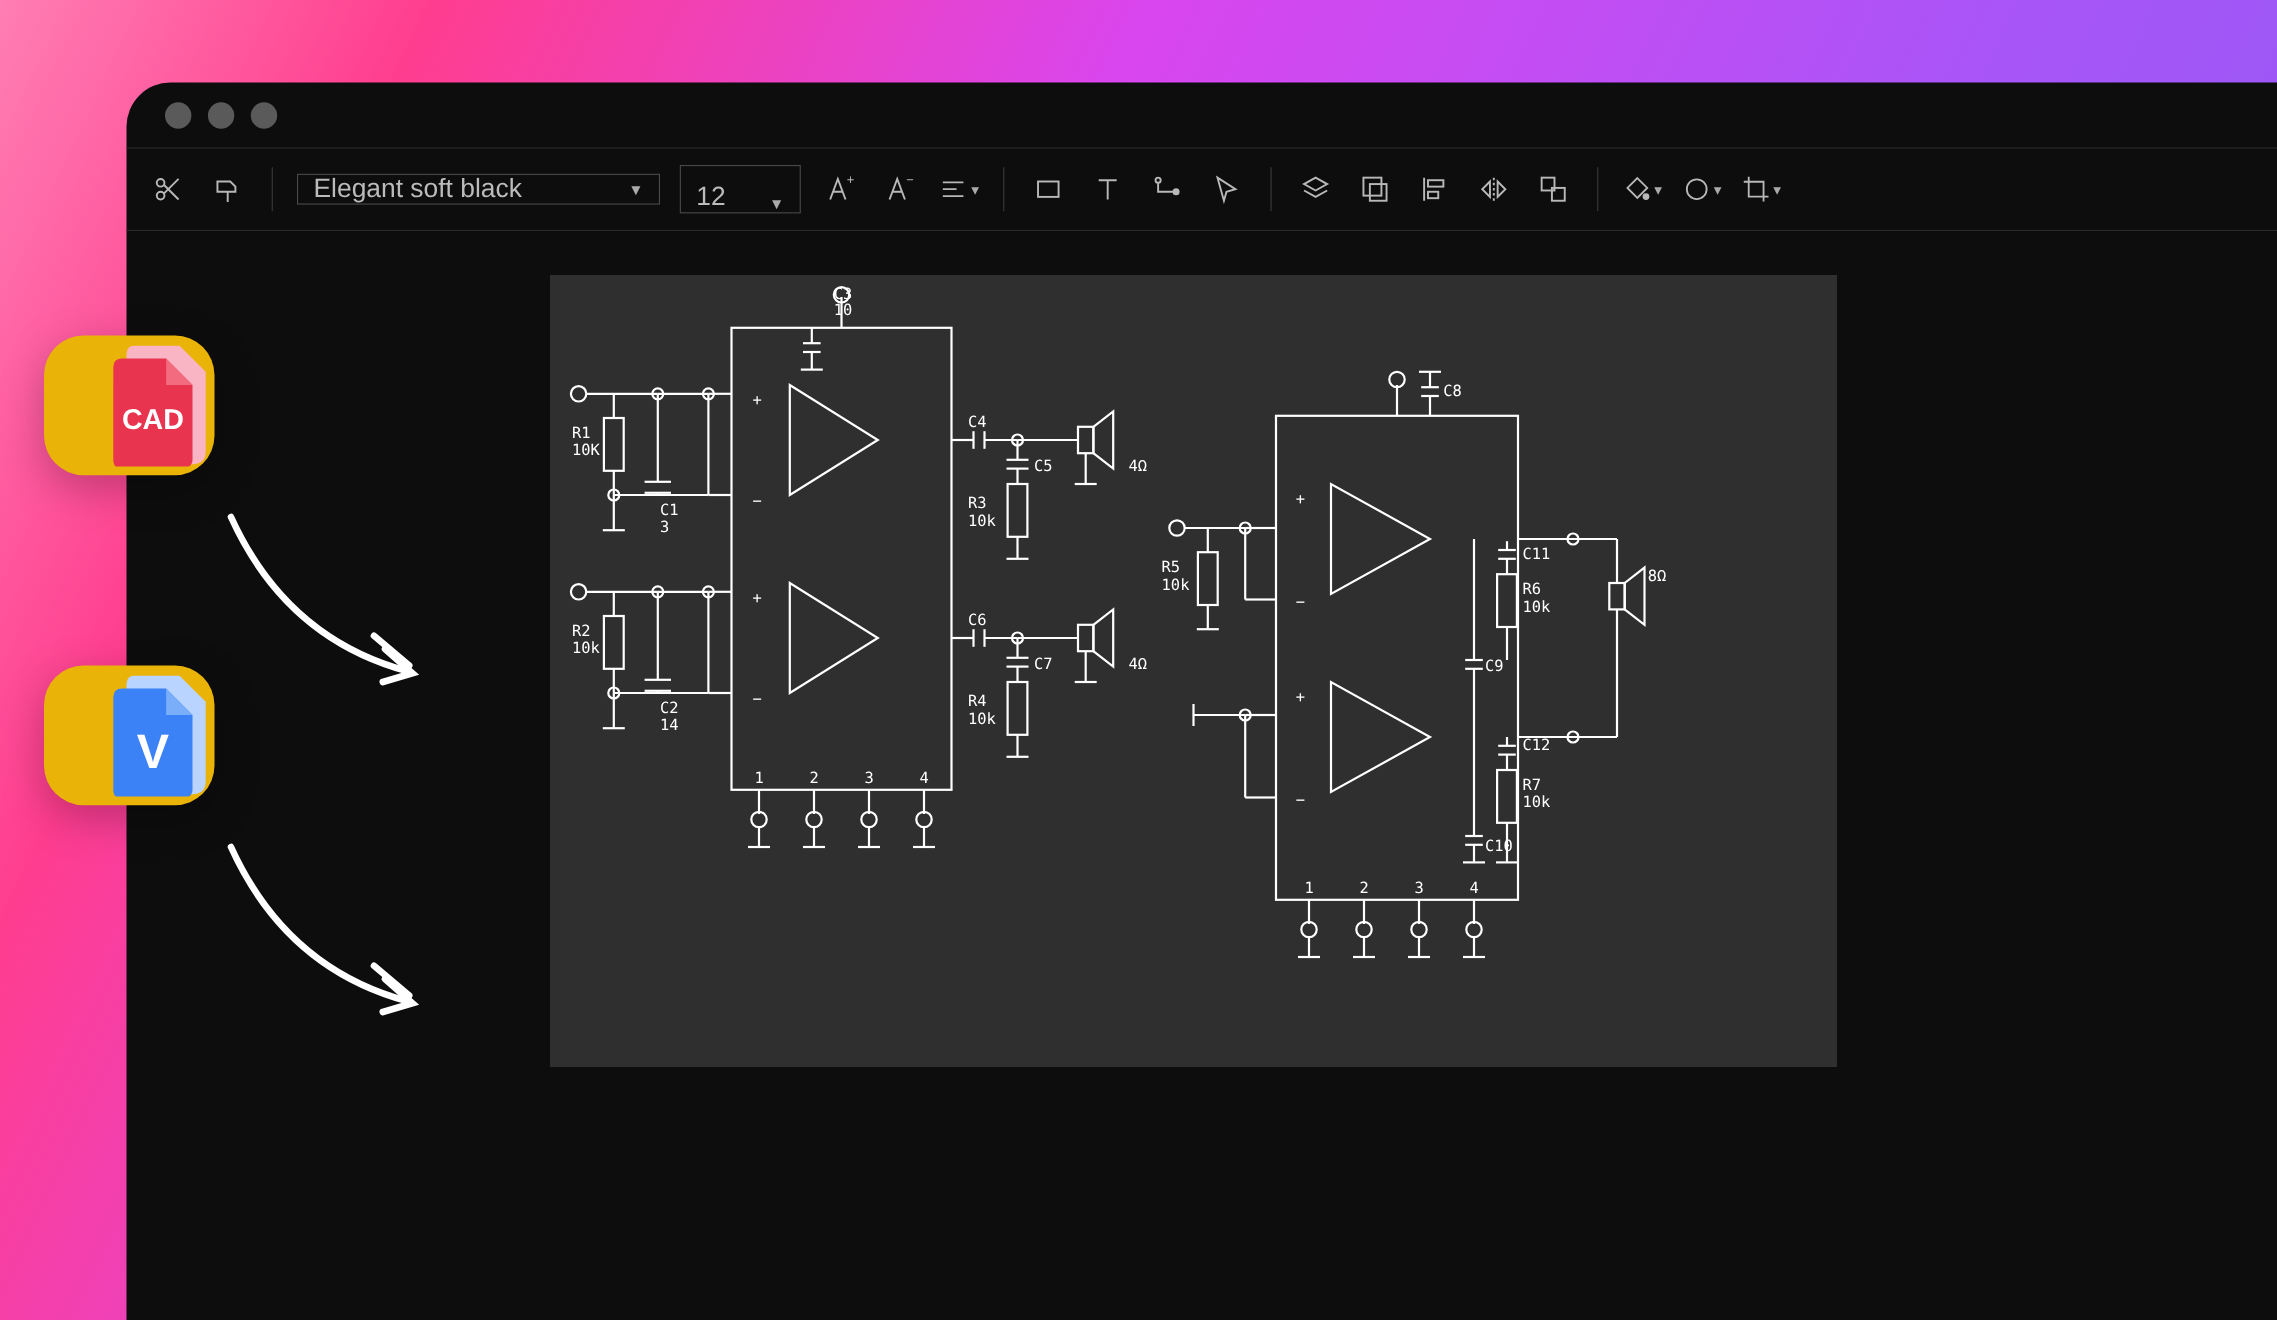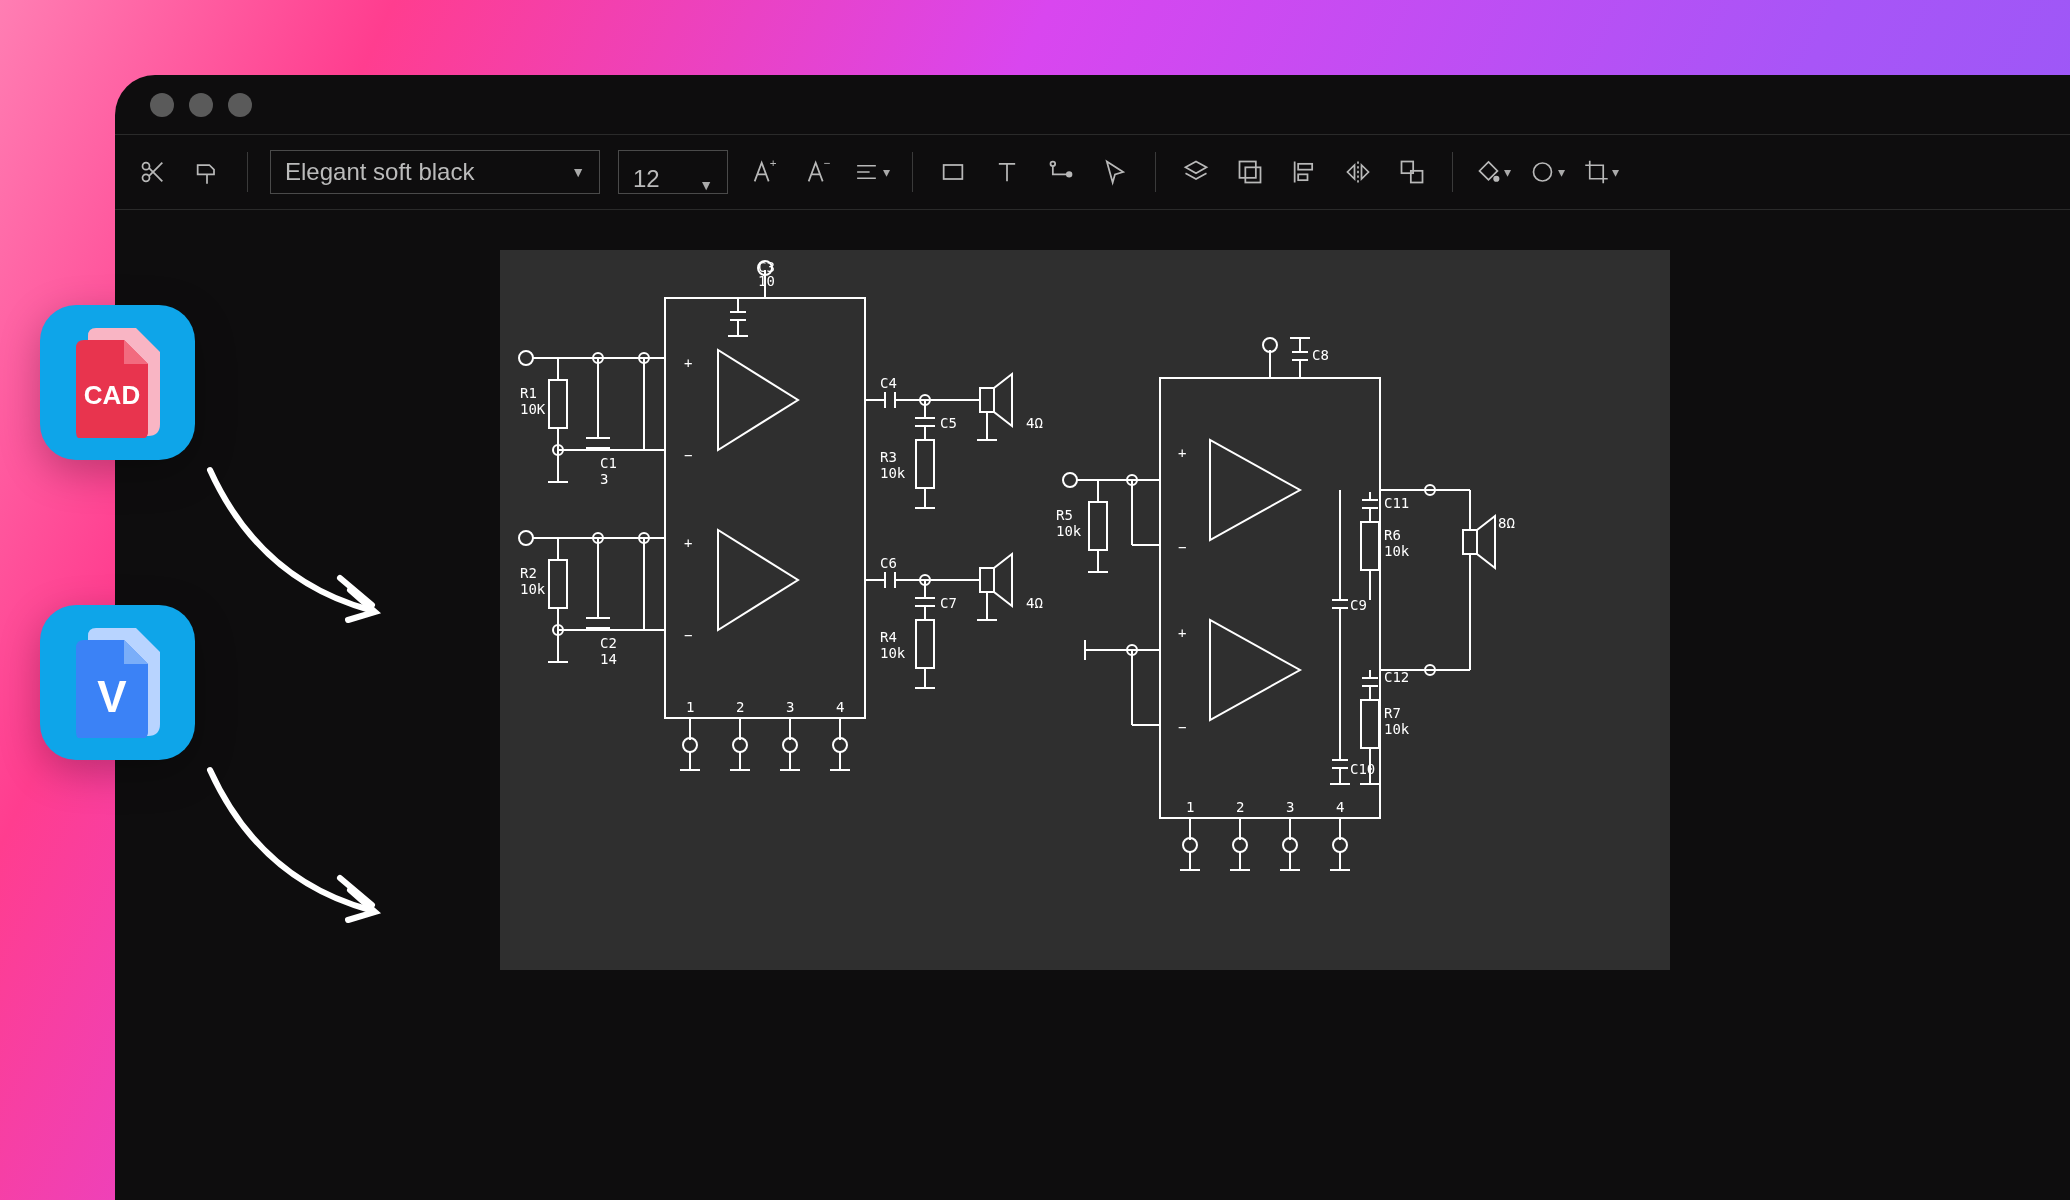--- a/index.html
+++ b/index.html
@@ -56,21 +56,21 @@
 .divider {
   width: 1px;
   height: 40px;
   background: #3a3a3a;
   margin: 0 4px;
 }
 .font-select {
   display: flex;
   align-items: center;
   border: 1px solid #4a4a4a;
-  height: 44px;
+  height: 28px;
   width: 330px;
   padding: 0 14px;
   color: #bbb;
   font-size: 24px;
   justify-content: space-between;
   cursor: pointer;
 }
 .size-select {
   display: flex;
   align-items: flex-end;
@@ -105,27 +105,27 @@
   stroke: #fff;
   fill: none;
   stroke-width: 2;
 }
 .node { fill: #fff; stroke: none; }
 .node-open { fill: #2f2f2f; stroke: #fff; }
 
 .file-icon {
   position: absolute;
   width: 155px;
-  height: 155px;
-  background: #0ea5e9;
+  height: 127px;
+  background: #eab308;
   border-radius: 36px;
   box-shadow: 0 12px 40px rgba(0,0,0,0.25);
   display: flex;
   align-items: center;
-  justify-content: center;
+  justify-content: flex-end;
 }
 .file-icon-1 { top: 305px; left: 40px; }
 .file-icon-2 { top: 605px; left: 40px; }
 .arrow {
   position: absolute;
   stroke: #fff;
   fill: none;
   stroke-width: 6;
   stroke-linecap: round;
 }

